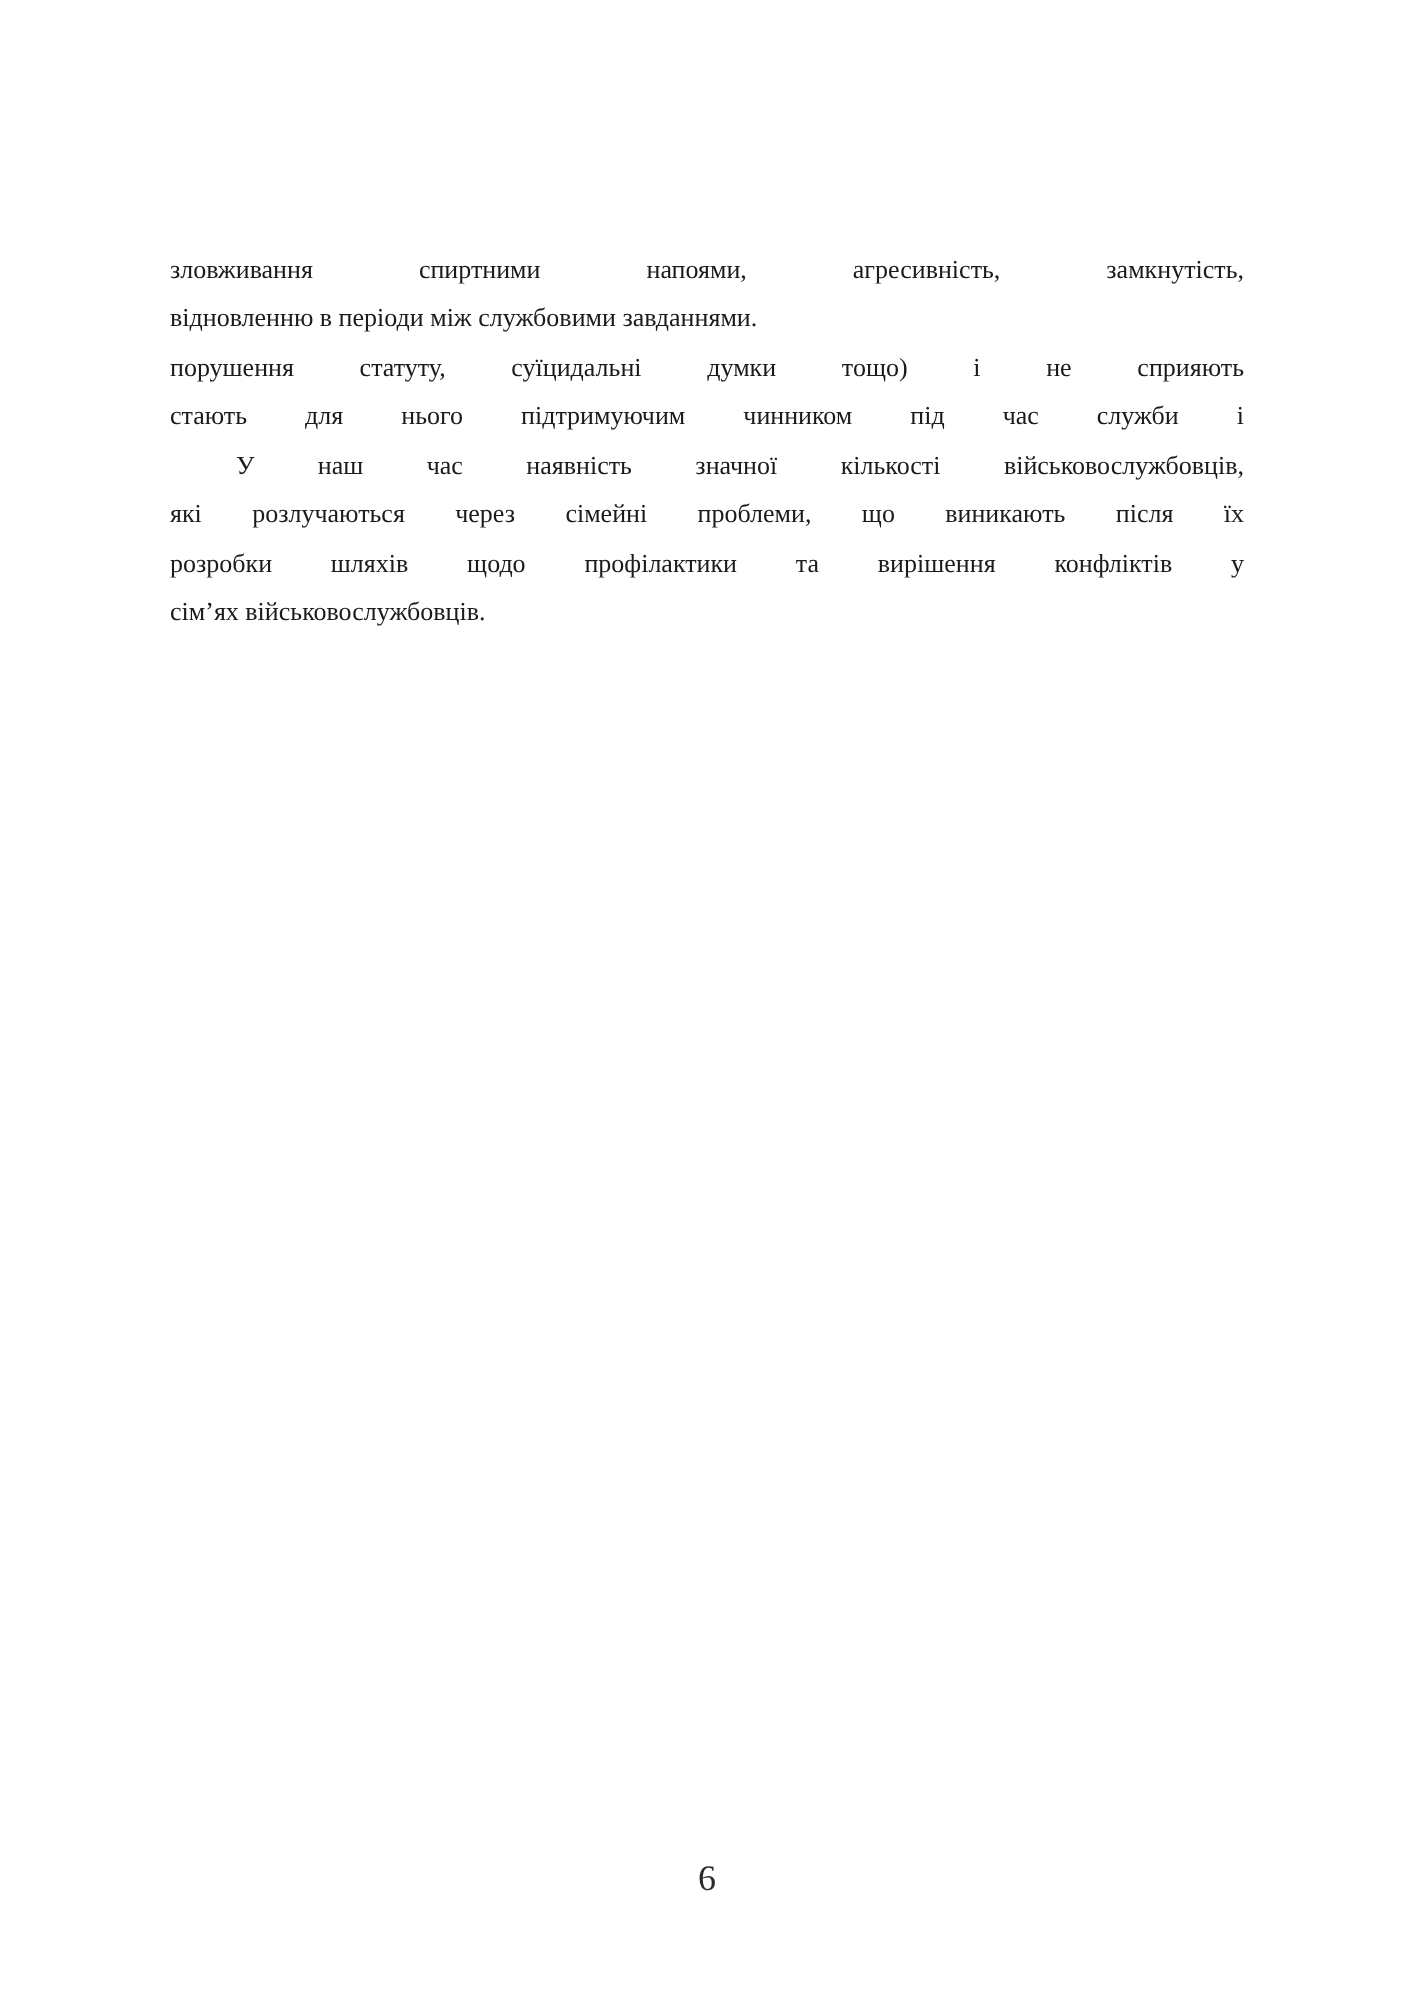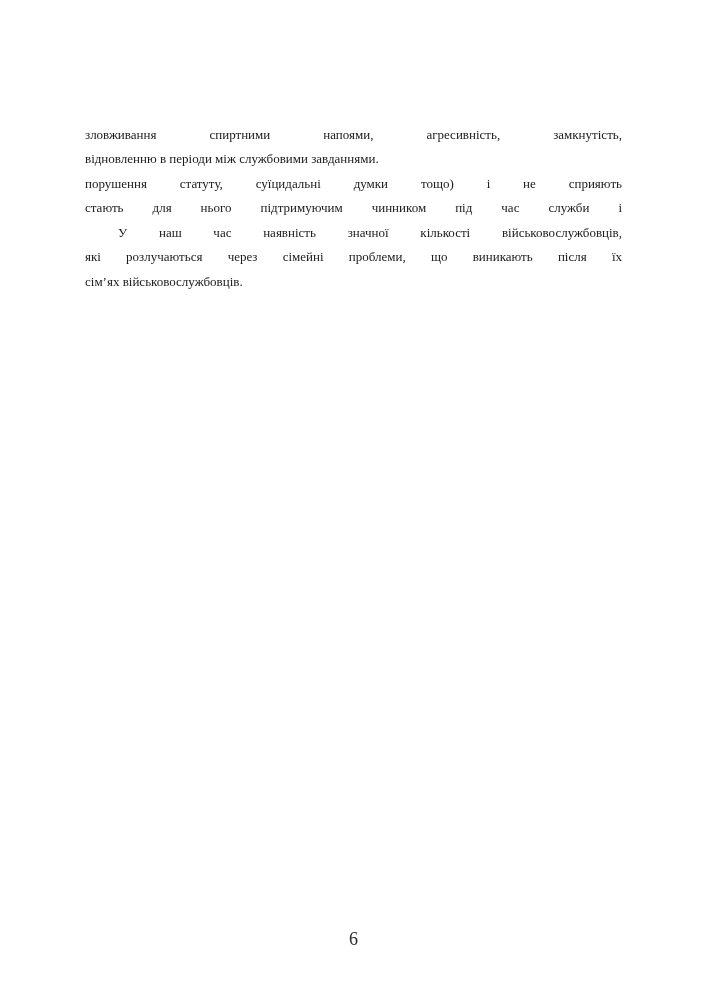--- a/index.html
+++ b/index.html
@@ -65,20 +65,21 @@
       <div class="tline">порушення статуту, суїцидальні думки тощо) і не сприяють</div>
     </div>
 
     <div class="paragraph">
       <div class="tline">стають для нього підтримуючим чинником під час служби і</div>
     </div>
 
     <div class="paragraph">
       <div class="tline indent">У наш час наявність значної кількості військовослужбовців,</div>
       <div class="tline">які розлучаються через сімейні проблеми, що виникають після їх</div>
+      <div class="tline">розробки шляхів щодо профілактики та вирішення конфліктів у</div>
       <div class="tline last">сім’ях військовослужбовців.</div>
     </div>
 
   </div>
 
   <div class="page-number">6</div>
 
 </div>
 
 </body></html>

